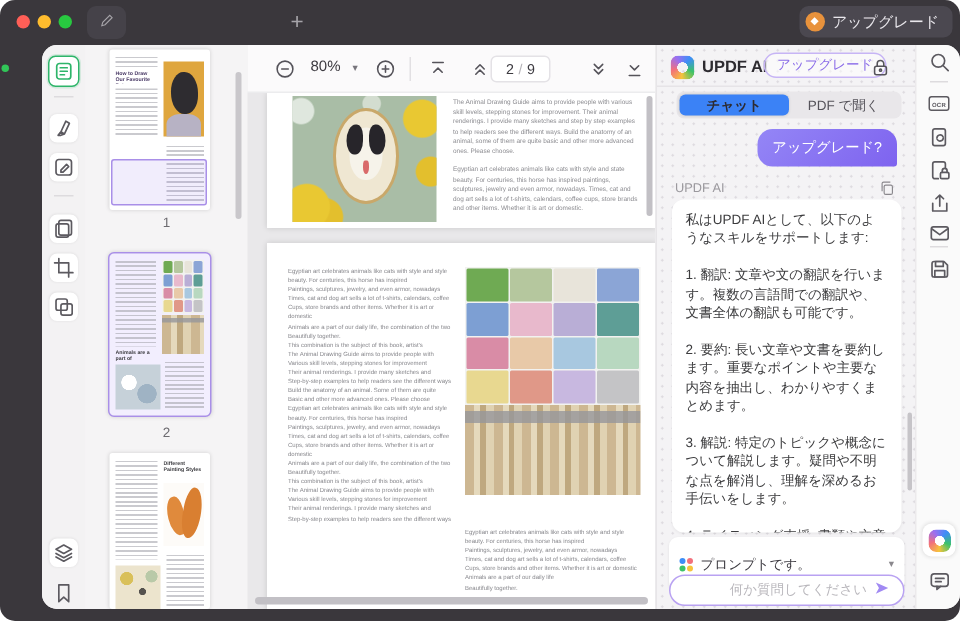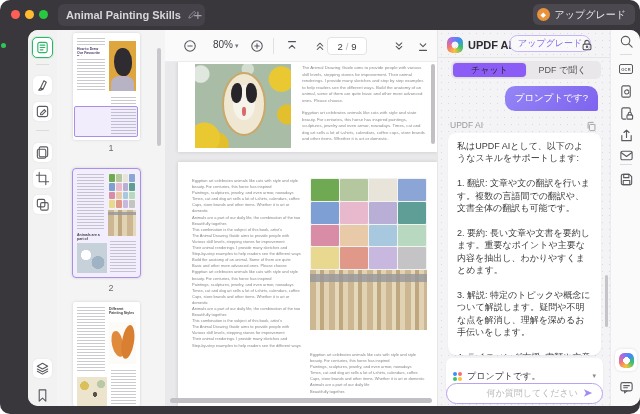--- a/index.html
+++ b/index.html
@@ -78,21 +78,21 @@
   .fox::before { content:""; position:absolute; left:12%; top:22%; width:42%; height:62%; background:#e08a3c; border-radius:60% 40% 45% 55%; transform:rotate(-14deg); }
   .fox::after { content:""; position:absolute; right:6%; top:6%; width:46%; height:80%; background:#d97f31; border-radius:45% 55% 50% 50%; transform:rotate(10deg); }
   .paint-photo { background:#c6d1d9; background-image:radial-gradient(circle at 30% 40%, #ffffff 0 18%, transparent 19%), radial-gradient(circle at 70% 65%, #9fb3c4 0 22%, transparent 23%); }
   .supplies-photo { background:#ece4cd; background-image:radial-gradient(circle at 25% 30%, #d9c05a 0 14%, transparent 15%), radial-gradient(circle at 60% 60%, #55524e 0 9%, transparent 10%), radial-gradient(circle at 80% 25%, #b9c9a8 0 12%, transparent 13%); }
 
   
   .main { position:absolute; left:137px; top:0; width:272px; height:100%; background:#e9e8ea; }
   .doc-toolbar { position:absolute; left:0; top:0; width:100%; height:32px; background:#fbfafb; border-bottom:1px solid #ececee; }
   .tb-btn { position:absolute; top:9px; width:14px; height:14px; display:flex; align-items:center; justify-content:center; }
   .tb-btn svg { width:14px; height:14px; stroke:#55535a; fill:none; stroke-width:1.2; stroke-linecap:round; stroke-linejoin:round; }
-  .zoom-val { position:absolute; left:36px; top:9px; width:32px; font-size:10px; color:#3c3a40; text-align:right; }
+  .zoom-val { position:absolute; left:36px; top:9px; width:32px; font-size:10px; color:#3c3a40; text-align:center; }
   .tb-caret { position:absolute; left:70px; top:9px; font-size:7px; color:#77757c; line-height:14px; }
   .tb-sep { position:absolute; left:108px; top:8px; width:1px; height:16px; background:#e2e0e3; }
   .page-box { position:absolute; left:162px; top:7px; width:40px; height:18px; background:#fff; border:1px solid #e4e2e6; border-radius:4px; display:flex; align-items:center; justify-content:center; gap:3px; font-size:9.5px; color:#3c3a40; }
   .pdf-area { position:absolute; left:0; top:32px; width:100%; height:344px; overflow:hidden; }
   .page { position:absolute; left:13px; width:259px; background:#fff; box-shadow:0 0 4px rgba(0,0,0,.14); }
   .pg-text { font-size:4.3px; line-height:6.6px; color:#8b8b90; }
   .pg-lines { font-size:4px; line-height:6.1px; color:#88888d; white-space:pre-line; overflow:hidden; }
   .pg-head { font-family:"Liberation Serif","DejaVu Serif",serif; font-weight:bold; font-size:14px; line-height:1.15; color:#3a3a3c; }
   .hscroll { position:absolute; left:5px; top:336px; width:262px; height:5px; border-radius:3px; background:#c2c0c5; }
   .vscroll { position:absolute; left:266px; top:2px; width:4px; height:80px; border-radius:2px; background:#c2c0c5; }
@@ -101,21 +101,21 @@
   .ai-panel { position:absolute; left:409px; top:0; width:173px; height:100%; background:#f4f3f5; border-left:1px solid #e7e5e8;
     background-image:radial-gradient(#dcd9de 0.7px, transparent 0.9px); background-size:7px 7px; }
   .ai-logo { border-radius:5px; background:conic-gradient(from 40deg,#3d8ef7,#3cc26a,#f7c43c,#f2707c,#9a6ff0,#3d8ef7); -webkit-mask:radial-gradient(circle,transparent 30%,#000 32%); mask:radial-gradient(circle,transparent 30%,#000 32%); }
   .ai-title { position:absolute; left:30px; top:9px; font-size:11px; font-weight:bold; color:#2d2b30; }
   .ai-upg { position:absolute; left:71px; top:5px; height:17px; padding:0 8px; border:1px solid #c7b5f5; border-radius:9px; font-size:9px; color:#8a6ce8; display:flex; align-items:center; background:rgba(255,255,255,.5); white-space:nowrap; }
   .ai-hdr-ic { position:absolute; top:8px; width:14px; height:14px; }
   .ai-hdr-ic svg { width:14px; height:14px; stroke:#55535a; fill:none; stroke-width:1.2; stroke-linecap:round; stroke-linejoin:round; }
   .ai-div { position:absolute; left:0; top:27px; width:100%; height:1px; background:#e6e4e7; }
   .seg { position:absolute; left:13px; top:31px; width:150px; height:18px; background:#e9e7ea; border-radius:5px; display:flex; padding:2px; }
   .seg .opt { flex:1; display:flex; align-items:center; justify-content:center; font-size:9px; color:#55535a; border-radius:4px; white-space:nowrap; }
-  .seg .opt.on { background:#8b5cf6; font-weight:normal; color:#2d2b30; box-shadow:0 0 2px rgba(0,0,0,.12); }
+  .seg .opt.on { background:#3b82f6; font-weight:bold; color:#2d2b30; box-shadow:0 0 2px rgba(0,0,0,.12); }
   .bubble { position:absolute; right:12px; top:56px; max-width:120px; padding:6px 10px; background:linear-gradient(135deg,#9486f6,#7e63ef); color:#fff; font-size:9.5px; border-radius:10px 10px 2px 10px; white-space:nowrap; }
   .msg-label { position:absolute; left:12px; top:90px; font-size:8.5px; color:#9b999e; }
   .copy-ic { position:absolute; right:13px; top:88px; width:11px; height:11px; }
   .copy-ic svg { width:11px; height:11px; stroke:#8a888d; fill:none; stroke-width:1.1; }
   .ai-card { position:absolute; left:10px; top:103px; width:153px; height:222px; background:#fff; border-radius:8px; padding:7px 9px; font-size:9px; line-height:1.38; color:#3c3c3e; white-space:pre-line; overflow:hidden; box-shadow:0 1px 2px rgba(0,0,0,.05); }
   .chat-scroll { position:absolute; right:2px; top:245px; width:3px; height:52px; border-radius:2px; background:#c6c4c8; }
   .prompt-row { position:absolute; left:8px; top:328px; width:157px; height:36px; background:#fff; border-radius:6px; box-shadow:0 1px 2px rgba(0,0,0,.08); display:flex; align-items:center; padding:0 7px; gap:5px; }
   .prompt-row .txt { font-size:9px; color:#3c3a40; flex:1; white-space:nowrap; overflow:hidden; }
   .prompt-row .caret { font-size:7px; color:#8a888d; }
   .dots { width:9px; height:9px; display:grid; grid-template-columns:1fr 1fr; gap:1px; }
@@ -138,21 +138,20 @@
 </head>
 <body>
 
 <div class="window">
 
   <div class="titlebar">
     <span class="light red"></span>
     <span class="light yellow"></span>
     <span class="light green"></span>
     <div class="tab">
-      <span class="tab-title">Animal Painting Skills</span>
       <span class="pencil-ic">
         <svg viewBox="0 0 16 16">
             <path d="M3 13l1-3.5L11.5 2l2.5 2.5L6.5 12z"></path>
           </svg>
       </span>
     </div>
     <div class="tab-plus">+</div>
     <div class="tb-upgrade">
       <span class="gem">◆</span>
       <span class="lbl">アップグレード</span>
@@ -401,21 +400,21 @@
             <circle cx="8" cy="10" r="0.8"></circle>
           </svg>
       </div>
       <div class="ai-div"></div>
 
       <div class="seg">
         <div class="opt on">チャット</div>
         <div class="opt">PDF で聞く</div>
       </div>
 
-      <div class="bubble">プロンプトです?</div>
+      <div class="bubble">アップグレード?</div>
 
       <div class="msg-label">UPDF AI</div>
       <div class="copy-ic">
         <svg viewBox="0 0 16 16">
             <rect x="5" y="5" width="8" height="9" rx="1.5"></rect>
             <path d="M3 11V3.5A1.5 1.5 0 0 1 4.5 2H11"></path>
           </svg>
       </div>
       <div class="ai-card">私はUPDF AIとして、以下のようなスキルをサポートします:
 

